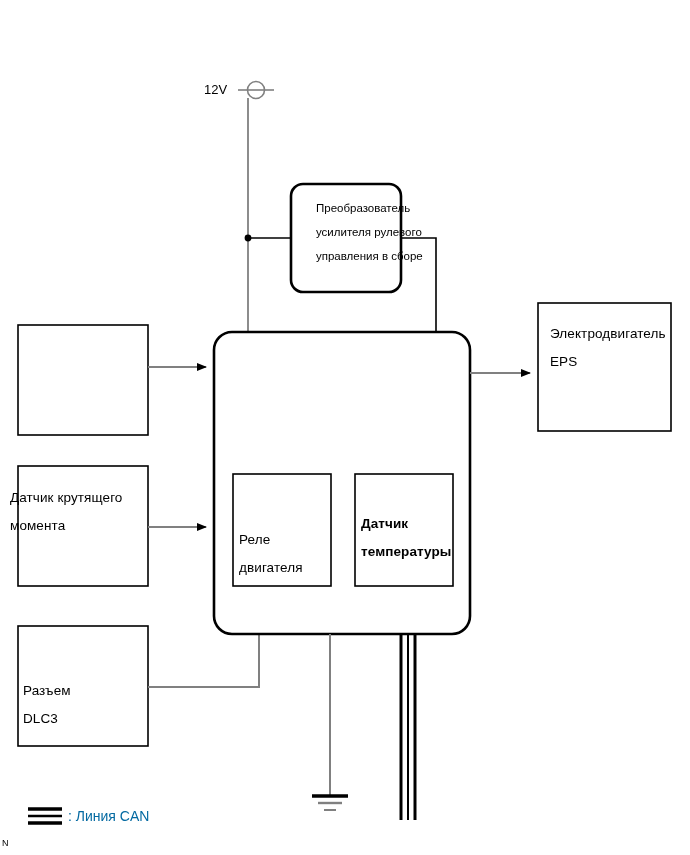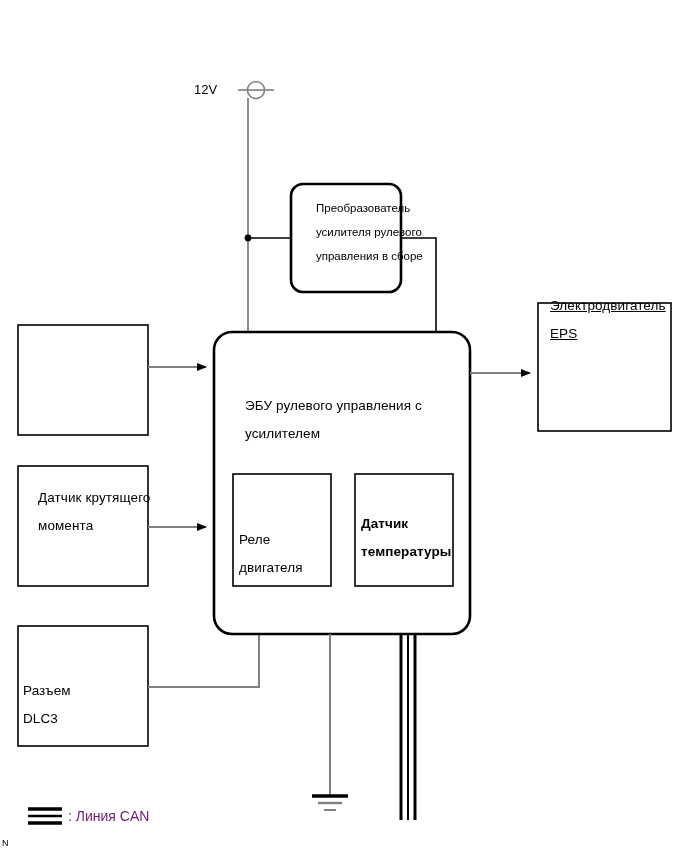--- a/index.html
+++ b/index.html
@@ -40,21 +40,21 @@
     white-space: pre-line;
   }
   .tiny-label {
     position: absolute;
     font-size: 13px;
     color: #000000;
   }
   .legend-text {
     position: absolute;
     font-size: 14px;
-    color: #701a75;
+    color: #0369a1;
   }
   .corner-mark {
     position: absolute;
     font-size: 9px;
     color: #000000;
   }
 </style>
 </head>
 <body>
 
@@ -119,42 +119,40 @@
       <line x1="415" y1="634" x2="415" y2="820" stroke="#000000" stroke-width="3"></line>
     </g>
 
     <g>
       <line x1="28" y1="809" x2="62" y2="809" stroke="#000000" stroke-width="3.4"></line>
       <line x1="28" y1="816" x2="62" y2="816" stroke="#000000" stroke-width="2.4"></line>
       <line x1="28" y1="823" x2="62" y2="823" stroke="#000000" stroke-width="3.4"></line>
     </g>
   </svg>
 
-  <div class="tiny-label" style="left:194px; top:82px;text-align:center;">12V</div>
+  <div class="tiny-label" style="left:204px; top:82px;text-align:center;">12V</div>
 
   <div class="small-label" style="left:292px; top:196px; width:114px;padding-left:24px;">Преобразователь
 усилителя рулевого
 управления в сборе</div>
 
 
-  <div class="box-label" style="left:38px; top:484px; width:130px;">Датчик крутящего
+  <div class="box-label" style="left:10px; top:484px; width:130px;">Датчик крутящего
 момента</div>
 
   <div class="box-label" style="left:23px; top:653px; width:128px;margin-top:24px;">Разъем
 DLC3</div>
 
-  <div class="box-label" style="left:245px; top:392px; width:220px;">ЭБУ рулевого управления с
-усилителем</div>
 
   <div class="box-label" style="left:239px; top:493px; width:92px;margin-top:33px;">Реле
 двигателя</div>
 
   <div class="box-label" style="left:361px; top:510px; width:94px;font-weight:bold;">Датчик
 температуры</div>
 
-  <div class="box-label" style="left:550px; top:292px; width:124px;text-decoration:underline;">Электродвигатель
+  <div class="box-label" style="left:550px; top:320px; width:124px;">Электродвигатель
 EPS</div>
 
   <div class="legend-text" style="left:68px; top:808px;">: Линия CAN</div>
 
   <div class="corner-mark" style="left:2px; top:838px;">N</div>
 
 </div>
 
 </body></html>

